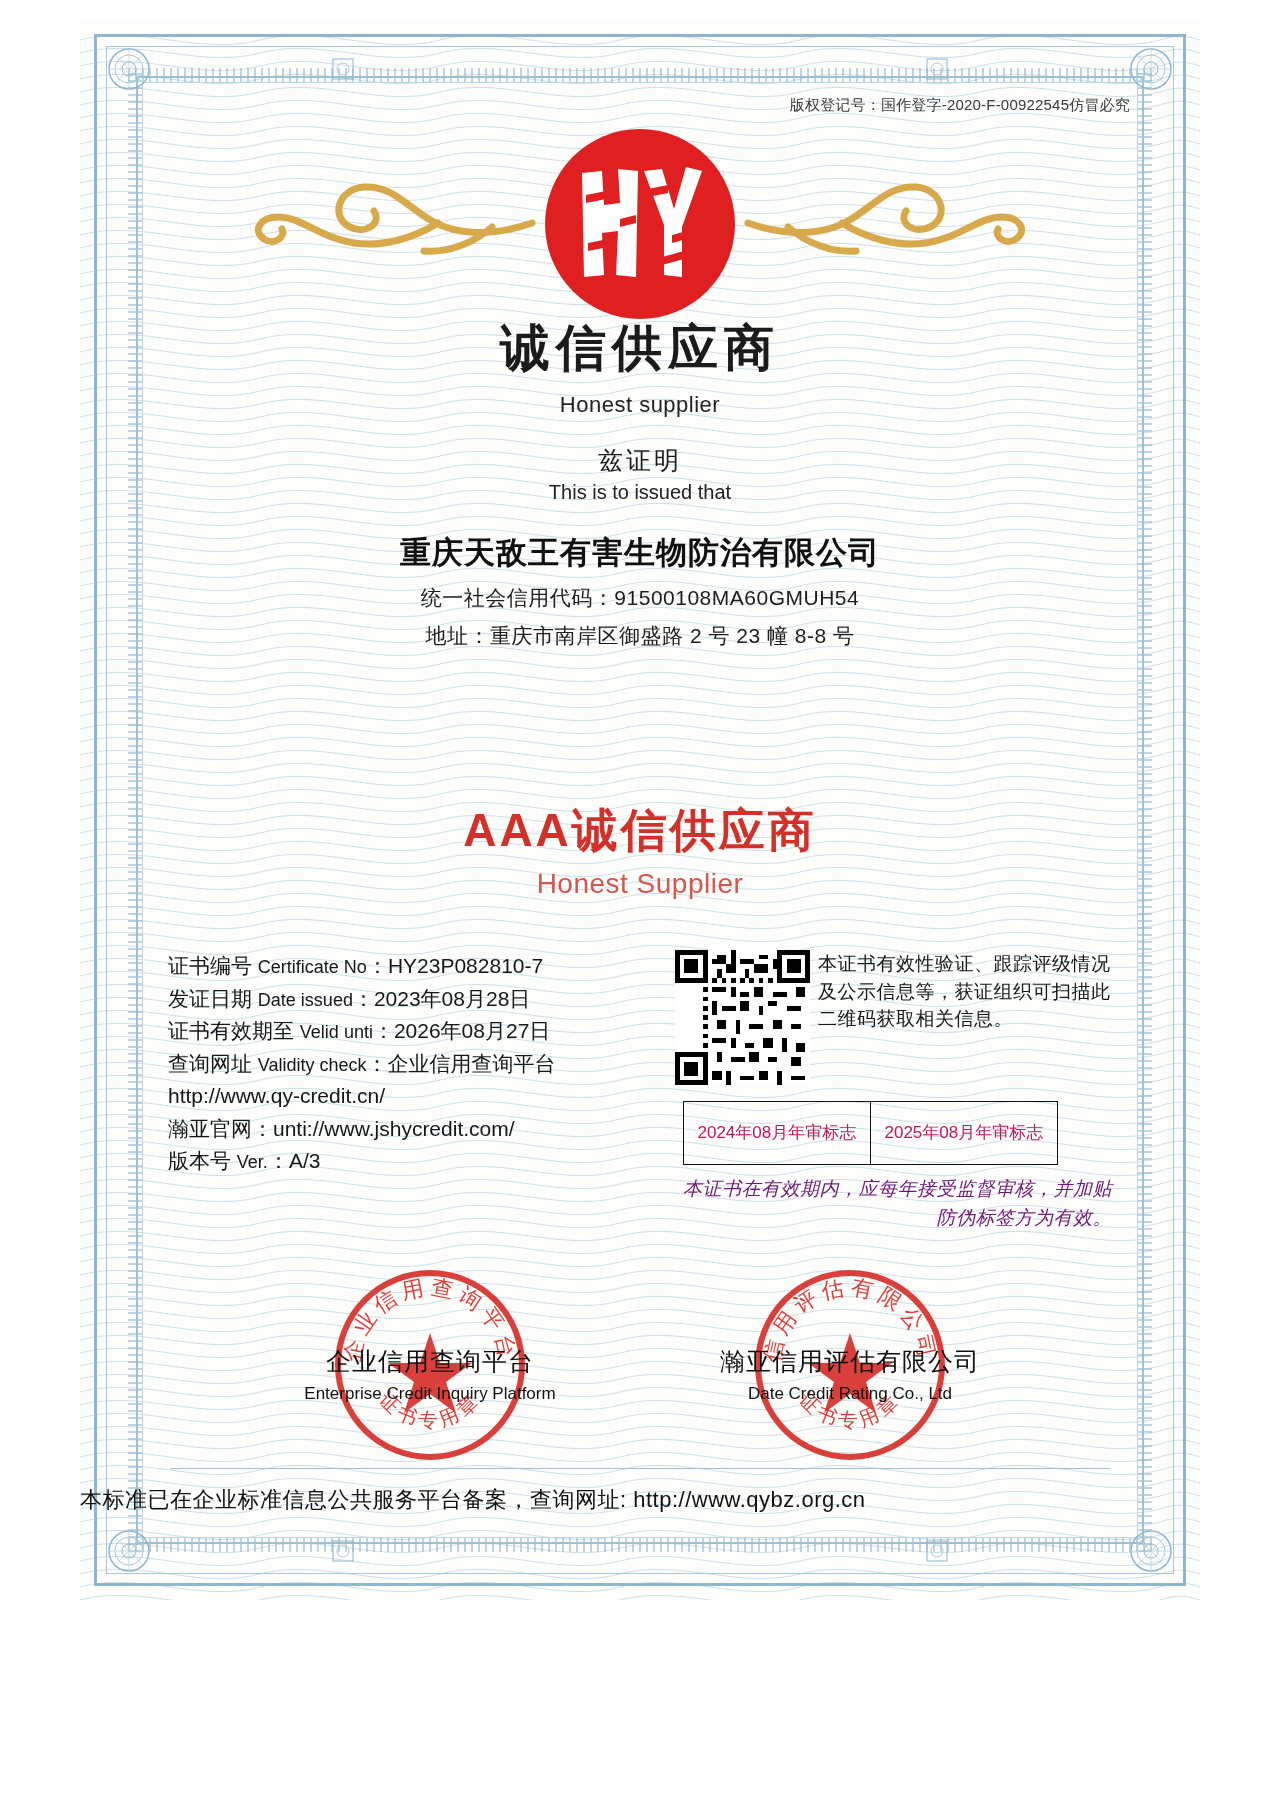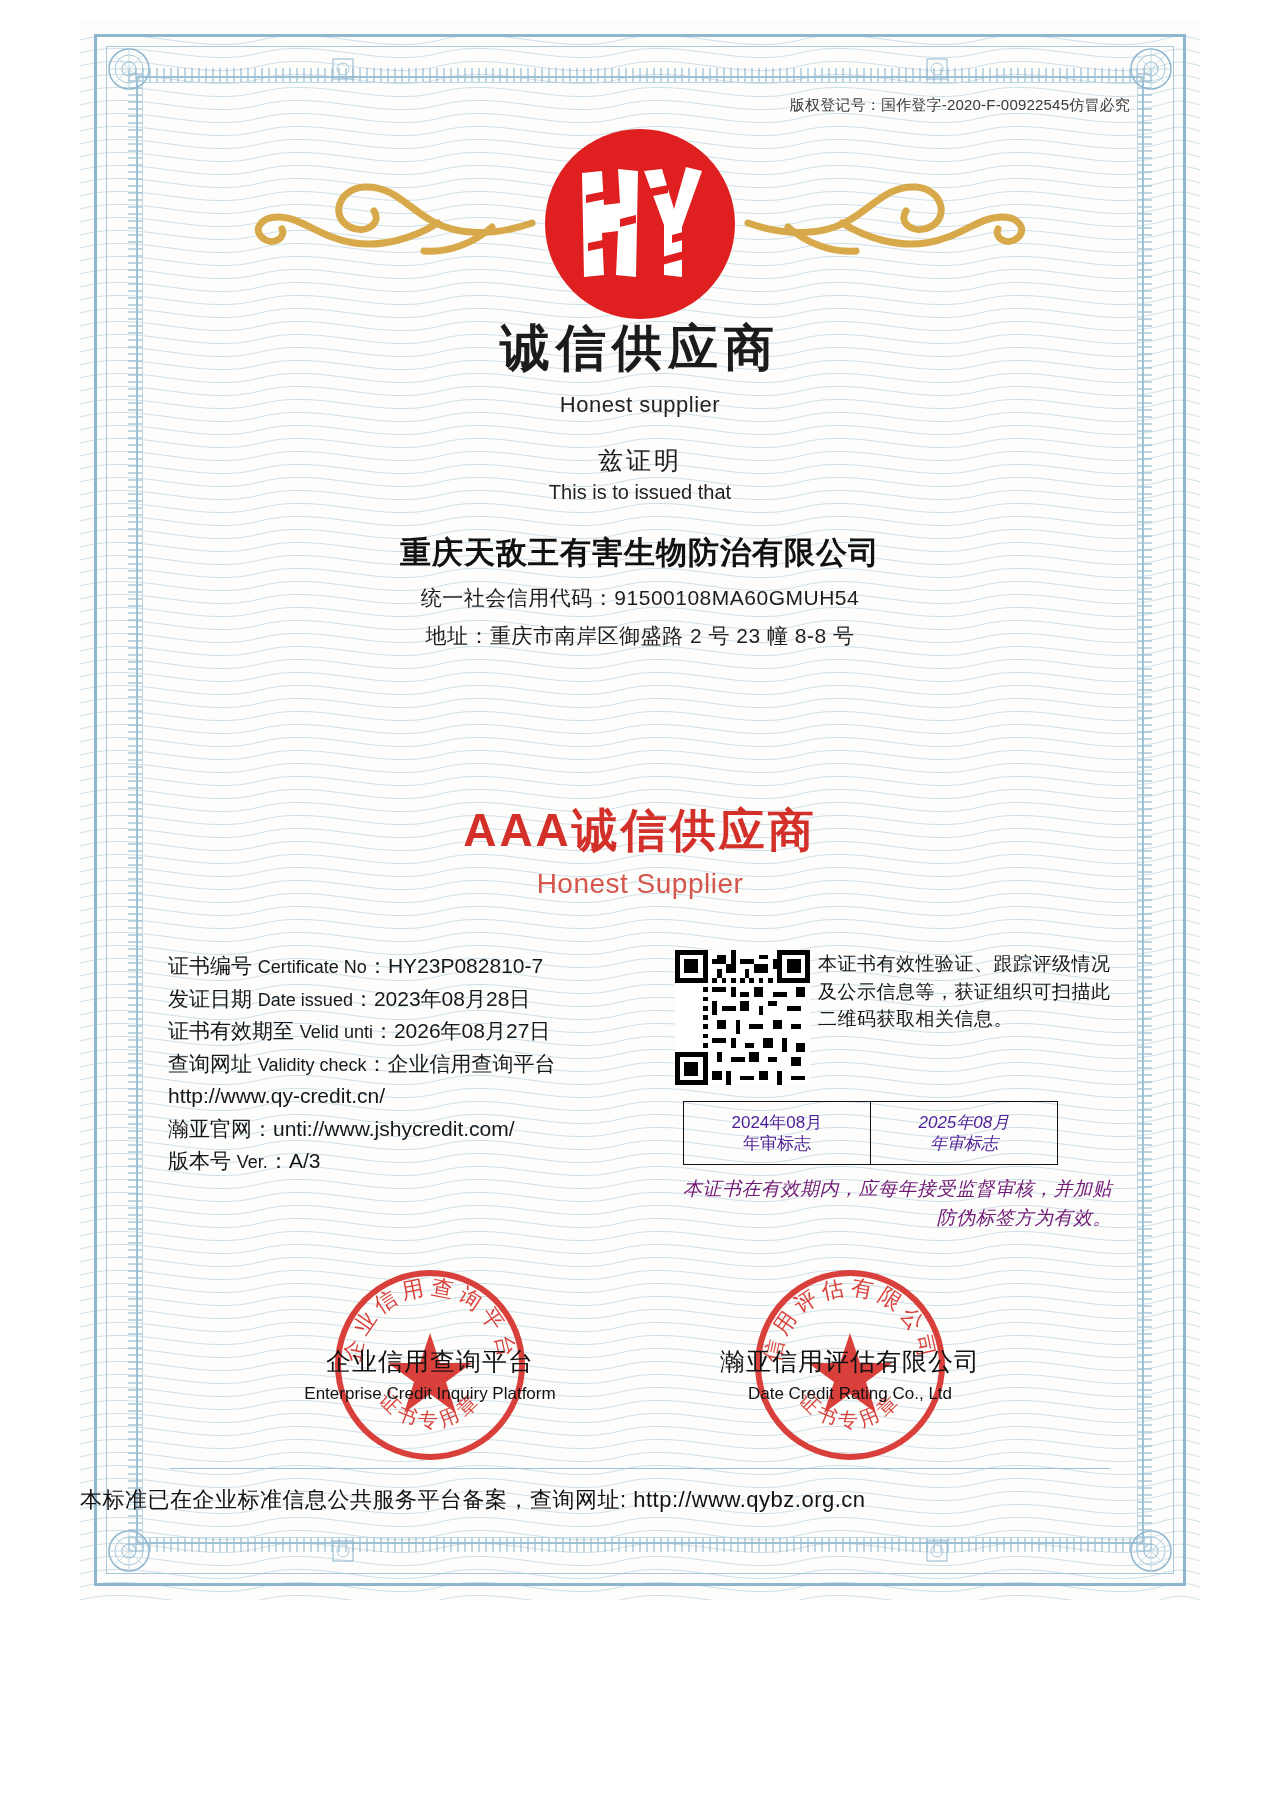--- a/index.html
+++ b/index.html
@@ -245,28 +245,27 @@
     display: flex;
     gap: 0;
     margin-top: 16px;
     margin-left: 8px;
   }
   .year-box {
     width: 186px;
     height: 62px;
     border: 1.5px solid #111;
     display: flex;
-    flex-direction: column;
     align-items: center;
     justify-content: center;
     font-size: 17px;
-    color: #4c1d95;
+    color: #be185d;
     line-height: 1.25;
   }
-  .year-box + .year-box { border-left: none; font-style: italic; }
+  .year-box + .year-box { border-left: none; }
   .audit-note {
     margin-top: 10px;
     font-size: 19px;
     color: #701a75;
     line-height: 1.5;
     text-align: right;
     letter-spacing: .5px;
     font-style: italic;
   }
 

